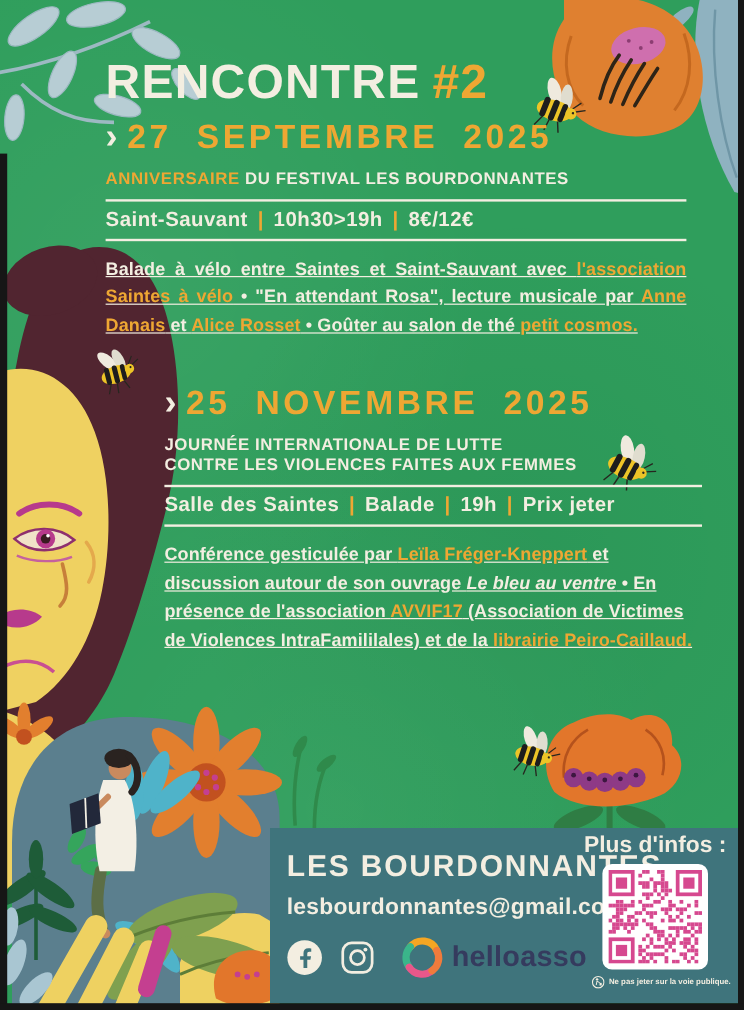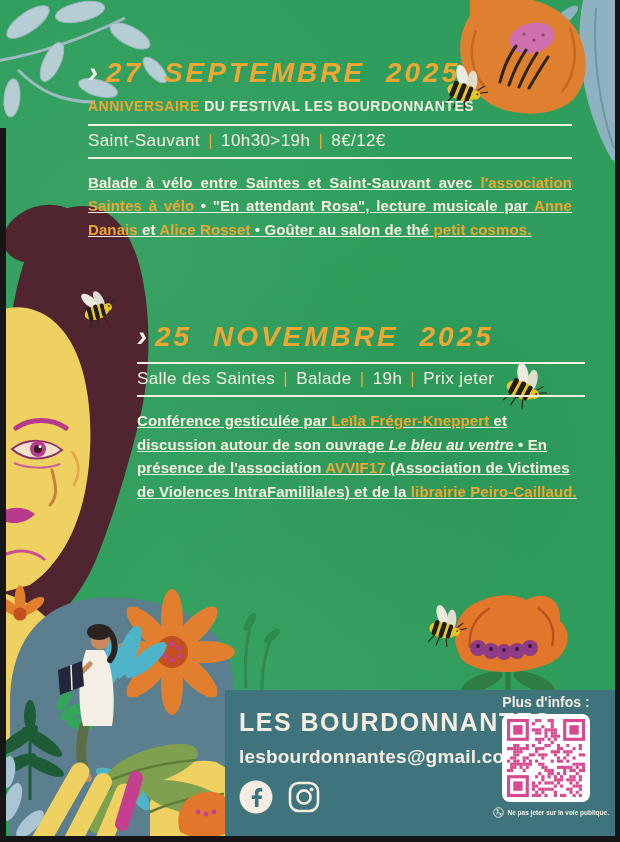--- a/index.html
+++ b/index.html
@@ -16,41 +16,41 @@
   .edge{position:absolute;background:#161616;}
   .edge-left{left:0;top:128px;bottom:0;width:6px;}
   .edge-right{right:0;top:0;bottom:0;width:5px;}
   .edge-bottom{left:0;right:0;bottom:0;height:6px;}
 
   .section{position:absolute;color:var(--cream,#f3eee1);}
   .s1{left:88px;top:48px;width:484px;}
   .s2{left:137px;top:312px;width:448px;}
   .title{font-size:40px;font-weight:bold;letter-spacing:1px;line-height:1.05;color:var(--cream,#f3eee1);white-space:nowrap;}
   .title .num{color:var(--orange,#eea733);margin-left:10px;}
-  .daterow{margin-top:7px;font-size:28px;font-weight:bold;letter-spacing:3px;word-spacing:10px;color:var(--orange,#eea733);white-space:nowrap;font-style:italic;}
+  .daterow{margin-top:7px;font-size:28px;font-weight:bold;letter-spacing:3px;word-spacing:10px;color:var(--orange,#eea733);white-space:nowrap;}
   .daterow .arrow{color:var(--cream,#f3eee1);font-size:30px;letter-spacing:0;margin-right:8px;font-weight:bold;}
   .subtitle{margin-top:9px;font-size:14px;font-weight:bold;letter-spacing:.5px;line-height:1.18;white-space:pre-line;}
   .subtitle .seg-a{color:var(--orange,#eea733);}
   .infoline{margin-top:9px;border-top:2px solid var(--cream,#f3eee1);border-bottom:2px solid var(--cream,#f3eee1);
-    padding:5px 0 6px 0;font-size:17px;font-weight:normal;letter-spacing:.4px;}
+    padding:5px 0 6px 0;font-size:17px;font-weight:bold;letter-spacing:.4px;}
   .infoline .seg-a{color:var(--orange,#eea733);padding:0 3px;}
   .para{margin-top:12px;font-size:15px;line-height:1.58;font-weight:bold;letter-spacing:.1px;text-decoration:underline;}
   .para.justify{text-align:justify;}
   .para .seg-a{color:var(--orange,#eea733);}
   .para .seg-i{font-style:italic;}
 
   .footer{position:absolute;left:225px;right:5px;top:690px;bottom:6px;background:var(--teal,#3f747c);}
   .f-left{position:absolute;left:14px;top:18px;width:250px;color:var(--cream,#f3eee1);}
   .brand{font-size:25px;font-weight:bold;letter-spacing:1.5px;white-space:nowrap;}
   .email{margin-top:9px;font-size:19px;font-weight:bold;letter-spacing:.2px;white-space:nowrap;}
   .socialrow{margin-top:12px;display:flex;align-items:center;gap:14px;}
   .ha{display:flex;align-items:center;gap:6px;margin-left:8px;}
   .ha-text{font-size:24px;font-weight:bold;color:var(--navy,#353b5e);letter-spacing:.2px;}
   .qr-panel{position:absolute;right:6px;top:4px;width:126px;text-align:center;color:var(--cream,#f3eee1);}
-  .qr-label{font-size:14px;font-weight:bold;margin-bottom:4px;}
+  .qr-label{font-size:19px;font-weight:bold;margin-bottom:4px;}
   .qr-box{margin:0 auto;width:88px;height:88px;background:#fff;border-radius:8px;display:flex;align-items:center;justify-content:center;}
   .fineprint{margin-top:5px;display:flex;align-items:center;justify-content:flex-end;gap:3px;font-size:6.5px;font-weight:bold;white-space:nowrap;}
 </style>
 </head>
 <body>
 
 <div class="poster" style="--green: #2f9e5c; --cream: #f3eee1; --orange: #eea733; --teal: #3f747c; --navy: #353b5e;">
 
   <svg class="art" viewBox="0 0 620 842" aria-hidden="true">
     <defs>
@@ -237,46 +237,58 @@
           <circle cx="491" cy="649" r="2"></circle>
           <circle cx="504" cy="650" r="2"></circle>
           <circle cx="517" cy="649" r="2"></circle>
           <circle cx="530" cy="646" r="2"></circle>
       </g>
     </g>
     <use href="#bee-shape" transform="translate(443,630) rotate(12) scale(0.92)"></use>
   </svg>
 
   <div class="section s1">
+    <div class="title"><span>RENCONTRE</span><span class="num">#2</span></div>
     <div class="daterow"><span class="arrow">›</span><span>27 SEPTEMBRE 2025</span></div>
     <div class="subtitle"><span class="seg-a">ANNIVERSAIRE</span><span> DU FESTIVAL LES BOURDONNANTES</span></div>
     <div class="infoline"><span>Saint-Sauvant </span><span class="seg-a">|</span><span> 10h30&gt;19h </span><span class="seg-a">|</span><span> 8€/12€</span></div>
     <div class="para justify"><span>Balade à vélo entre Saintes et Saint-Sauvant avec </span><span class="seg-a">l'association Saintes à vélo</span><span> • "En attendant Rosa", lecture musicale par </span><span class="seg-a">Anne Danais</span><span> et </span><span class="seg-a">Alice Rosset</span><span> • Goûter au salon de thé </span><span class="seg-a">petit cosmos.</span></div>
   </div>
 
   <div class="section s2">
     <div class="daterow"><span class="arrow">›</span><span>25 NOVEMBRE 2025</span></div>
+    <div class="subtitle"><span>JOURNÉE INTERNATIONALE DE LUTTE
+CONTRE LES VIOLENCES FAITES AUX FEMMES</span></div>
     <div class="infoline"><span>Salle des Saintes </span><span class="seg-a">|</span><span> Balade </span><span class="seg-a">|</span><span> 19h </span><span class="seg-a">|</span><span> Prix jeter</span></div>
     <div class="para"><span>Conférence gesticulée par </span><span class="seg-a">Leïla Fréger-Kneppert</span><span> et discussion autour de son ouvrage </span><span class="seg-i">Le bleu au ventre</span><span> • En présence de l'association </span><span class="seg-a">AVVIF17</span><span> (Association de Victimes de Violences IntraFamililales) et de la </span><span class="seg-a">librairie Peiro-Caillaud.</span></div>
   </div>
 
   <div class="footer">
     <div class="f-left">
       <div class="brand">LES BOURDONNANTES</div>
       <div class="email">lesbourdonnantes@gmail.com</div>
       <div class="socialrow">
         <svg width="34" height="34" viewBox="0 0 34 34">
           <circle cx="17" cy="17" r="16.5" fill="#f3eee1"></circle>
           <path d="M19.5,27 v-8 h3 l0.6,-3.4 h-3.6 v-2.2 c0,-1.1 0.5,-1.9 2,-1.9 h1.8 V8.3 c-0.5,-0.1 -1.7,-0.2 -2.8,-0.2 c-2.9,0 -4.6,1.7 -4.6,4.7 v2.8 h-3.2 V19 h3.2 v8 Z" fill="#3f747c"></path>
         </svg>
         <svg width="34" height="34" viewBox="0 0 34 34">
           <rect x="3" y="3" width="28" height="28" rx="8.5" fill="none" stroke="#f3eee1" stroke-width="2.6"></rect>
           <circle cx="17" cy="17" r="6.6" fill="none" stroke="#f3eee1" stroke-width="2.6"></circle>
           <circle cx="24.6" cy="9.4" r="1.9" fill="#f3eee1"></circle>
         </svg>
+        <div class="ha">
+          <svg width="36" height="36" viewBox="0 0 36 36">
+            <path d="M30,12 A13,13 0 0,0 8,9" stroke="#f5a623" stroke-width="6" fill="none" stroke-linecap="round"></path>
+            <path d="M8,9 A13,13 0 0,0 7,26" stroke="#3ab58a" stroke-width="6" fill="none" stroke-linecap="round"></path>
+            <path d="M7,26 A13,13 0 0,0 26,29" stroke="#e8578a" stroke-width="6" fill="none" stroke-linecap="round"></path>
+            <path d="M26,29 A13,13 0 0,0 30,12" stroke="#f07b3c" stroke-width="6" fill="none" stroke-linecap="round"></path>
+          </svg>
+          <span class="ha-text">helloasso</span>
+        </div>
       </div>
     </div>
     <div class="qr-panel">
       <div class="qr-label">Plus d'infos :</div>
       <div class="qr-box">
         <svg id="qr-svg" width="78" height="78" viewBox="0 0 85 85">
             <rect x="30.6" y="0.0" width="3.4" height="3.4" fill="#d6488f"></rect>
             <rect x="34.0" y="0.0" width="3.4" height="3.4" fill="#d6488f"></rect>
             <rect x="44.2" y="0.0" width="3.4" height="3.4" fill="#d6488f"></rect>
             <rect x="47.6" y="0.0" width="3.4" height="3.4" fill="#d6488f"></rect>

